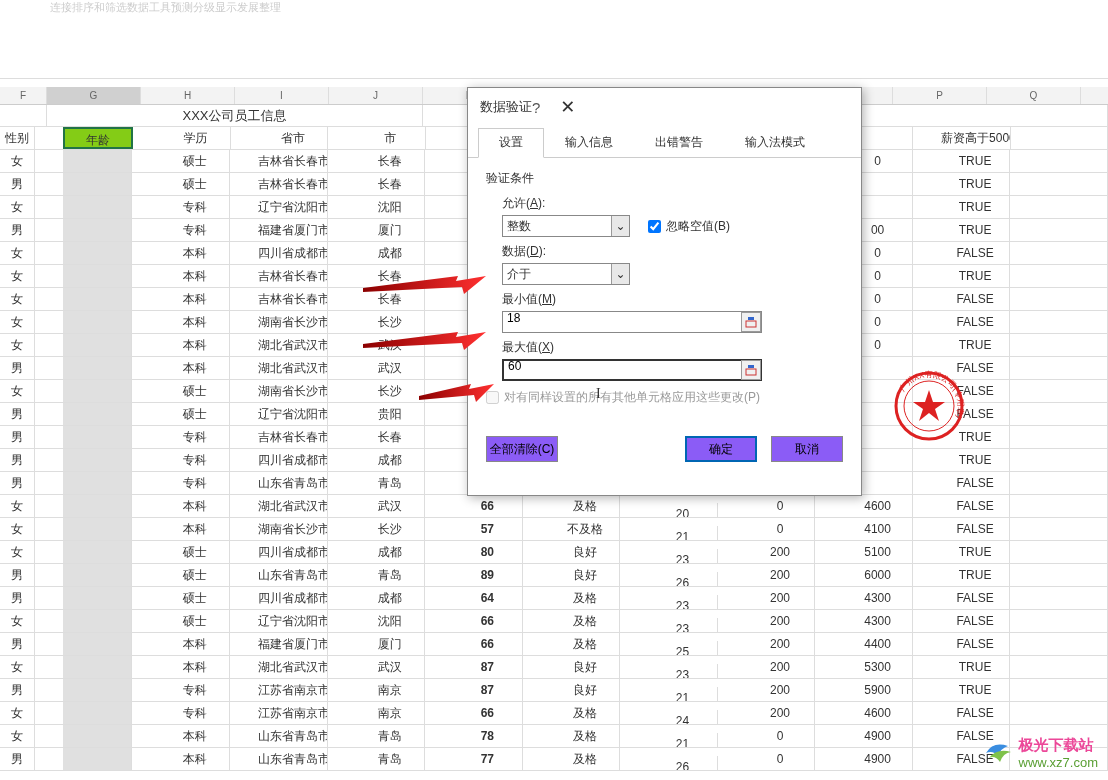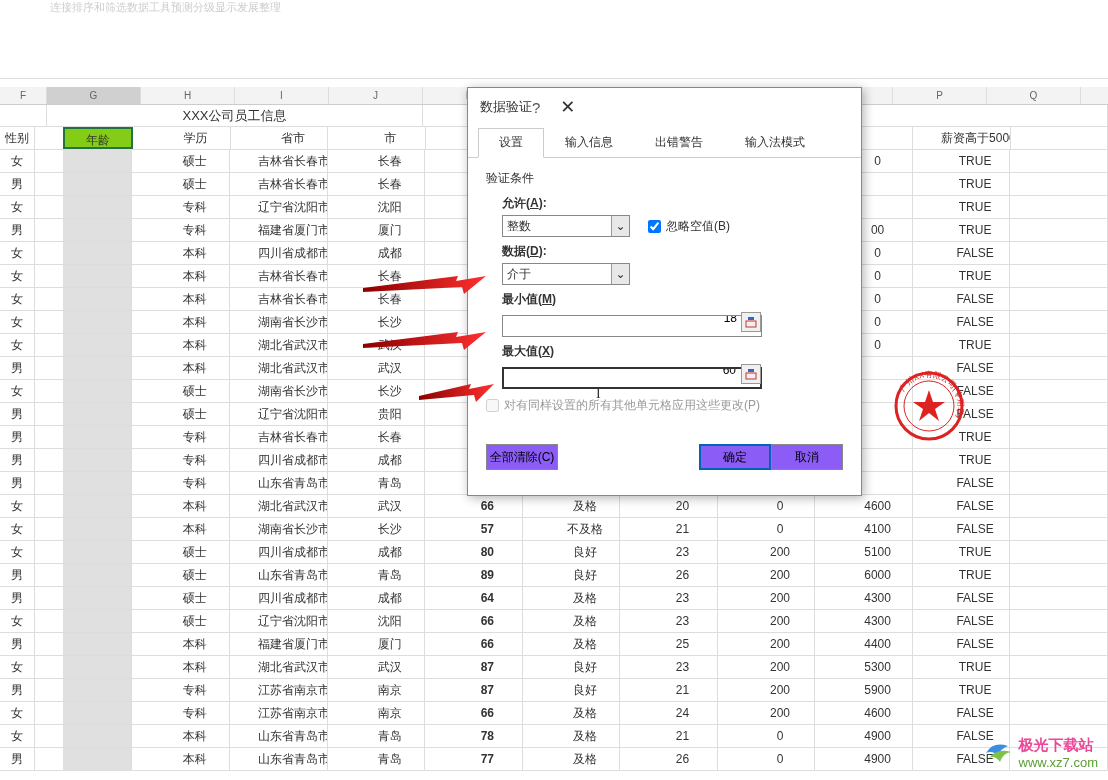--- a/index.html
+++ b/index.html
@@ -3,56 +3,56 @@
 <meta charset="utf-8">
 <style>
 * { box-sizing: border-box; margin: 0; padding: 0; }
 body { font-family: "Microsoft YaHei", Arial, sans-serif; font-size: 12px; background: #fff; width: 1108px; height: 780px; overflow: hidden; position: relative; color: #333; }
 .ribbon-labels { display: flex; justify-content: flex-start; padding: 0 50px 2px; color: #999; font-size: 11px; height: 14px; }
 .ribbon-lbl { opacity: 0.5; }
 .fx-area { height: 65px; background: #fff; border-bottom: 1px solid #ddd; }
 .col-headers { display: flex; height: 18px; border-bottom: 1px solid #ccc; background: #f3f3f3; margin-top: 8px; }
 .col-h { border-right: 1px solid #ddd; text-align: center; font-size: 10px; color: #666; line-height: 18px; }
 .wF { width: 47px; } .wG { width: 94px; } .wH { width: 94px; } .wI { width: 94px; } .wJ { width: 94px; }
-.wK { width: 94px; font-weight: bold; } .wL { width: 94px; } .wM { width: 94px; } .wN { width: 94px; } .wO { width: 94px; } .wP { width: 94px; } .wQ { width: 94px; }
+.wK { width: 94px; font-weight: bold; } .wL { width: 94px; } .wM { width: 94px; margin-top: 8px; } .wN { width: 94px; } .wO { width: 94px; } .wP { width: 94px; } .wQ { width: 94px; }
 .title-row { display: flex; height: 22px; border-bottom: 1px solid #ddd; }
 .title-row .tcell { text-align: center; line-height: 22px; border-right: 1px solid #ddd; font-size: 13px; }
 .data-area { position: relative; }
 .row { display: flex; height: 23px; border-bottom: 1px solid #ddd; gap: 28px; }
 .cell { border-right: 1px solid #ddd; text-align: center; line-height: 23px; font-size: 12px; overflow: hidden; white-space: nowrap; }
 .sel-col { background: #e0e0e0; }
 .sel-head { background: #84cc16; border: 2px solid #217346 !important; }
 .dialog { position: absolute; left: 467px; top: 87px; width: 395px; height: 409px; background: #fff; border: 1px solid #888; box-shadow: 2px 2px 10px rgba(0,0,0,0.3); z-index: 100; }
 .dlg-titlebar { display: flex; align-items: center; padding: 0 12px; height: 38px; }
 .dlg-title { font-size: 13px; }
 .dlg-controls { display: flex; gap: 20px; align-items: center; }
 .dlg-help { font-size: 15px; color: #555; cursor: pointer; }
 .dlg-close { font-size: 18px; font-weight: 300; cursor: pointer; }
 .dlg-tabs { display: flex; border-bottom: 1px solid #ccc; padding-left: 10px; padding-top: 2px; }
 .dlg-tab { padding: 5px 20px; font-size: 12px; border: 1px solid transparent; cursor: pointer; }
 .dlg-tab.active { border: 1px solid #ccc; border-bottom-color: #fff; background: #fff; margin-bottom: -1px; }
 .dlg-body { padding: 12px 18px; }
 .dlg-section-title { font-size: 12px; margin-bottom: 8px; }
 .dlg-field { margin-bottom: 6px; padding-left: 16px; }
-.dlg-label { display: block; font-size: 12px; margin-bottom: 3px; font-weight: bold; }
+.dlg-label { display: block; font-size: 12px; margin-bottom: 3px; }
 .dlg-label u { text-decoration: underline; }
 .dlg-row { display: flex; align-items: center; gap: 18px; }
 .dlg-select { width: 128px; height: 22px; border: 1px solid #888; font-size: 12px; display: flex; align-items: center; justify-content: space-between; padding: 0 4px; background: #fff; }
 .dlg-select .arrow { background: #e8e8e8; border-left: 1px solid #999; width: 18px; height: 20px; display: flex; align-items: center; justify-content: center; margin-right: -4px; }
 .dlg-input-wrap { position: relative; width: 260px; }
-.dlg-input { width: 100%; height: 22px; border: 1px solid #888; padding: 0 24px 16px 4px; font-size: 12px; font-family: inherit; text-align: right; }
+.dlg-input { width: 100%; height: 22px; border: 1px solid #888; padding: 0 24px 8px 4px; font-size: 12px; font-family: inherit; }
 .dlg-input.focused { border: 2px solid #333; }
 .dlg-refbtn { position: absolute; right: 1px; top: 1px; width: 20px; height: 20px; border: 1px solid #999; background: #f0f0f0; display: flex; align-items: center; justify-content: center; }
 .dlg-check { display: flex; align-items: center; gap: 5px; font-size: 12px; }
 .dlg-check input[type=checkbox] { width: 13px; height: 13px; }
 .dlg-check.disabled { color: #999; }
 .dlg-footer { display: flex; justify-content: space-between; align-items: center; padding: 12px 18px; }
 .dlg-btn { min-width: 72px; height: 26px; border: 1px solid #888; background: #8b5cf6; font-size: 12px; cursor: pointer; font-family: inherit; }
 .dlg-btn.primary { border: 2px solid #0066b3; }
-.dlg-btn-group { display: flex; }
+.dlg-btn-group { display: flex; gap: 14px; }
 .red-arrow { position: absolute; z-index: 110; pointer-events: none; }
 .stamp { position: absolute; left: 893px; top: 370px; z-index: 105; }
 .watermark { position: absolute; right: 10px; bottom: 10px; z-index: 200; display: flex; align-items: center; gap: 6px; }
 .wm-text { font-size: 15px; color: #ec4899; font-weight: bold; }
 .wm-url { font-size: 13px; color: #5a9f34; }
 .text-cursor { position: absolute; left: 596px; top: 386px; z-index: 120; font-size: 14px; pointer-events: none; font-family: serif; }
 </style>
 </head>
 <body>
 

